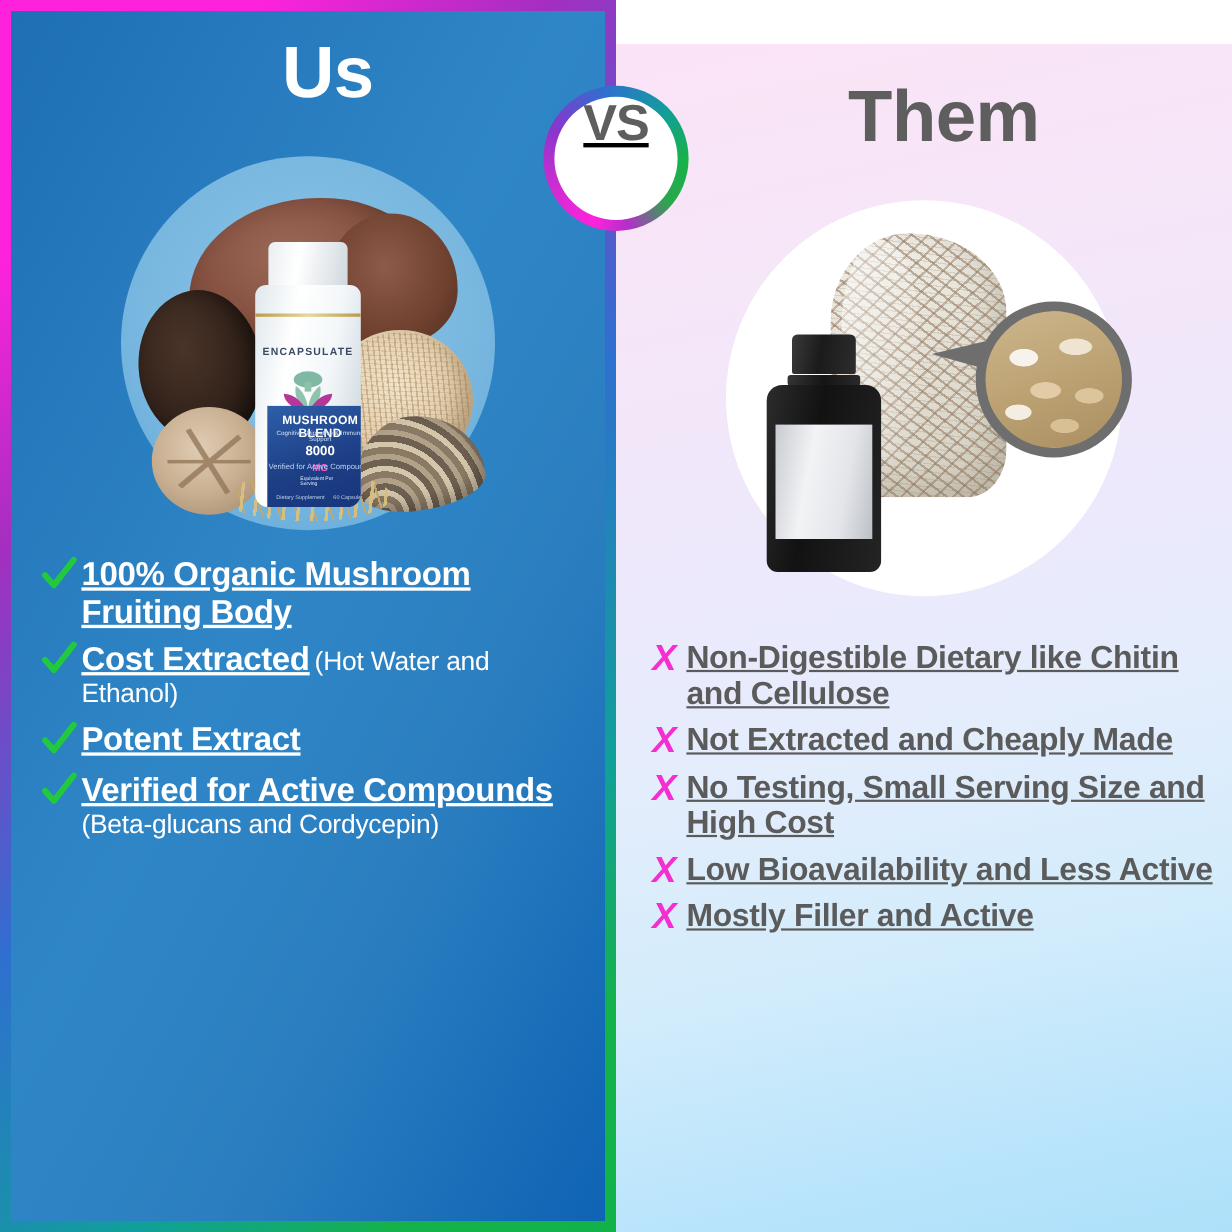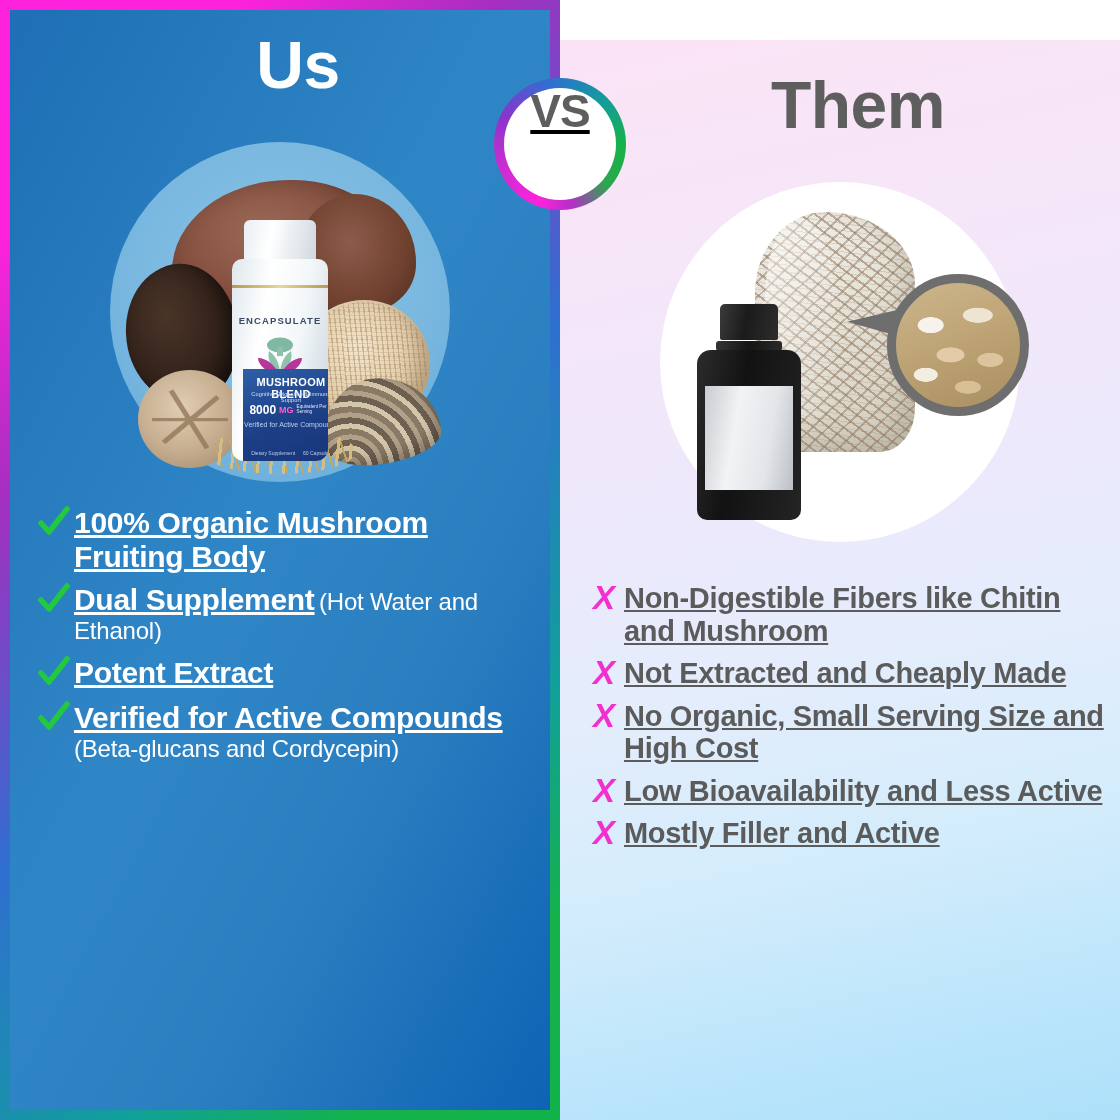--- a/index.html
+++ b/index.html
@@ -272,21 +272,21 @@
     position: absolute; top: 7px; left: 0; width: 100%;
     text-align: center; color: #ffffff; font-weight: bold;
     font-size: 11px; letter-spacing: .3px;
   }
   .bb-sub {
     position: absolute; top: 22px; left: 0; width: 100%;
     text-align: center; color: #cfe0f5; font-size: 5.6px; letter-spacing: .1px;
   }
   .bb-mg-row {
     position: absolute; top: 34px; left: 0; width: 100%;
-    display: flex; align-items: center; justify-content: center; gap: 3px;
+    display: flex; align-items: center; justify-content: center; gap: 3px; flex-direction: column;
   }
   .bb-mg {
     color: #ffffff; font-weight: bold; font-size: 12px;
   }
   .bb-mg-unit { color: #ff5bd0; font-weight: bold; font-size: 9px; }
   .bb-mg-eq { color: #dfe9f8; font-size: 4.6px; max-width: 36px; line-height: 1.05; }
   .bb-verified {
     position: absolute; top: 52px; left: 0; width: 100%;
     text-align: center; color: #bcd3ef; font-size: 7px;
   }
@@ -508,21 +508,21 @@
             <span class="li-main">100% Organic Mushroom Fruiting Body</span>
           </span>
         </li>
         <li class="li">
           <span class="mark">
             <svg class="check-icon" viewBox="0 0 32 32">
                 <path d="M3 17 L11 26 L29 3" stroke="#22c93f" stroke-width="5.5" fill="none" stroke-linecap="round" stroke-linejoin="round"></path>
               </svg>
           </span>
           <span class="li-text">
-            <span class="li-main">Dual Supplement</span>
+            <span class="li-main">Cost Extracted</span>
             <span class="li-sub">(Hot Water and Ethanol)</span>
           </span>
         </li>
         <li class="li">
           <span class="mark">
             <svg class="check-icon" viewBox="0 0 32 32">
                 <path d="M3 17 L11 26 L29 3" stroke="#22c93f" stroke-width="5.5" fill="none" stroke-linecap="round" stroke-linejoin="round"></path>
               </svg>
           </span>
           <span class="li-text">
@@ -563,37 +563,37 @@
         </div>
       </div>
     </div>
 
     <ul class="list list-them">
       <li class="li">
         <span class="mark">
           <span class="x-icon">X</span>
         </span>
         <span class="li-text">
-          <span class="li-main">Non-Digestible Fibers like Chitin and Mushroom</span>
+          <span class="li-main">Non-Digestible Dietary like Chitin and Cellulose</span>
         </span>
       </li>
       <li class="li">
         <span class="mark">
           <span class="x-icon">X</span>
         </span>
         <span class="li-text">
           <span class="li-main">Not Extracted and Cheaply Made</span>
         </span>
       </li>
       <li class="li">
         <span class="mark">
           <span class="x-icon">X</span>
         </span>
         <span class="li-text">
-          <span class="li-main">No Organic, Small Serving Size and High Cost</span>
+          <span class="li-main">No Testing, Small Serving Size and High Cost</span>
         </span>
       </li>
       <li class="li">
         <span class="mark">
           <span class="x-icon">X</span>
         </span>
         <span class="li-text">
           <span class="li-main">Low Bioavailability and Less Active</span>
         </span>
       </li>

